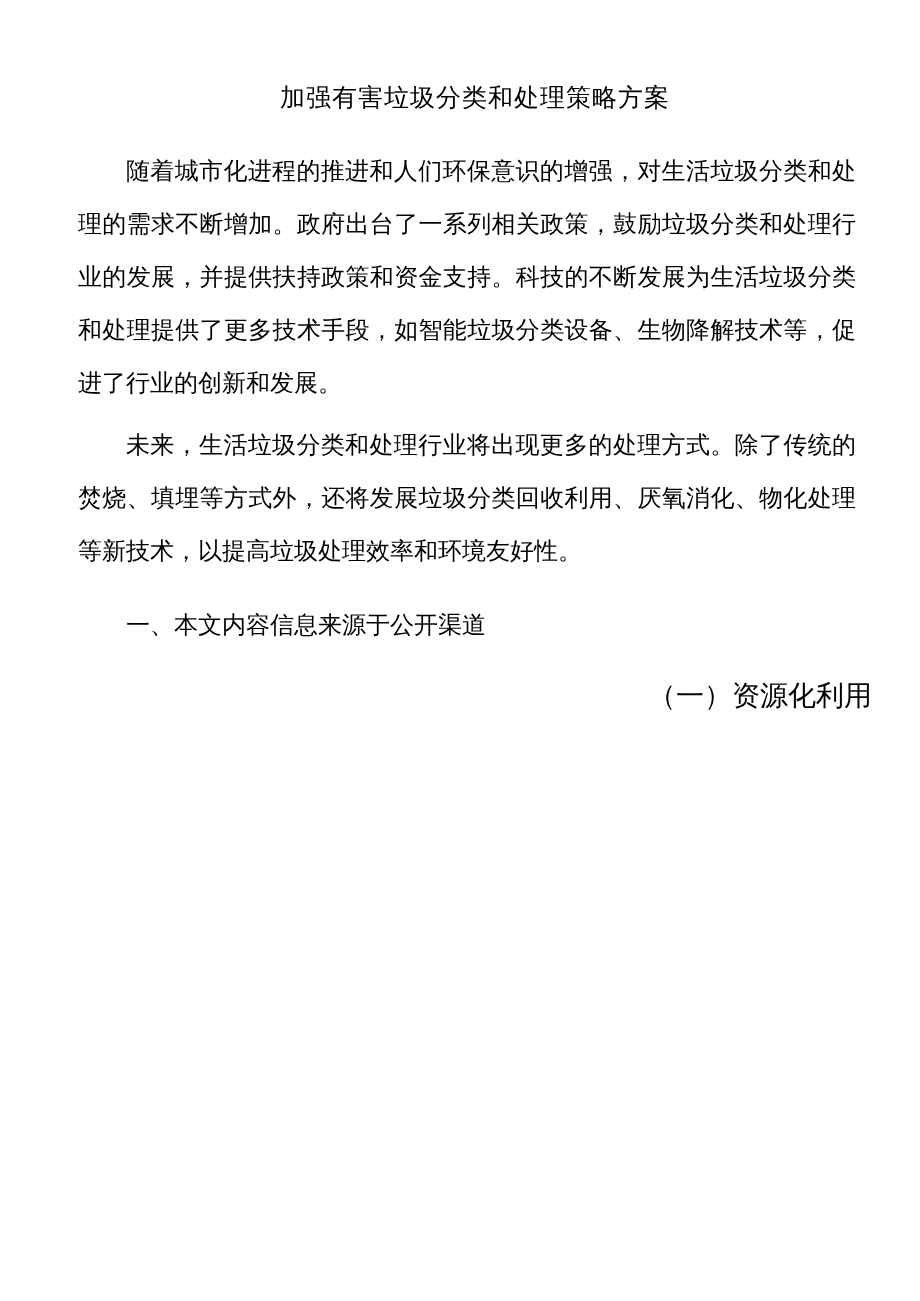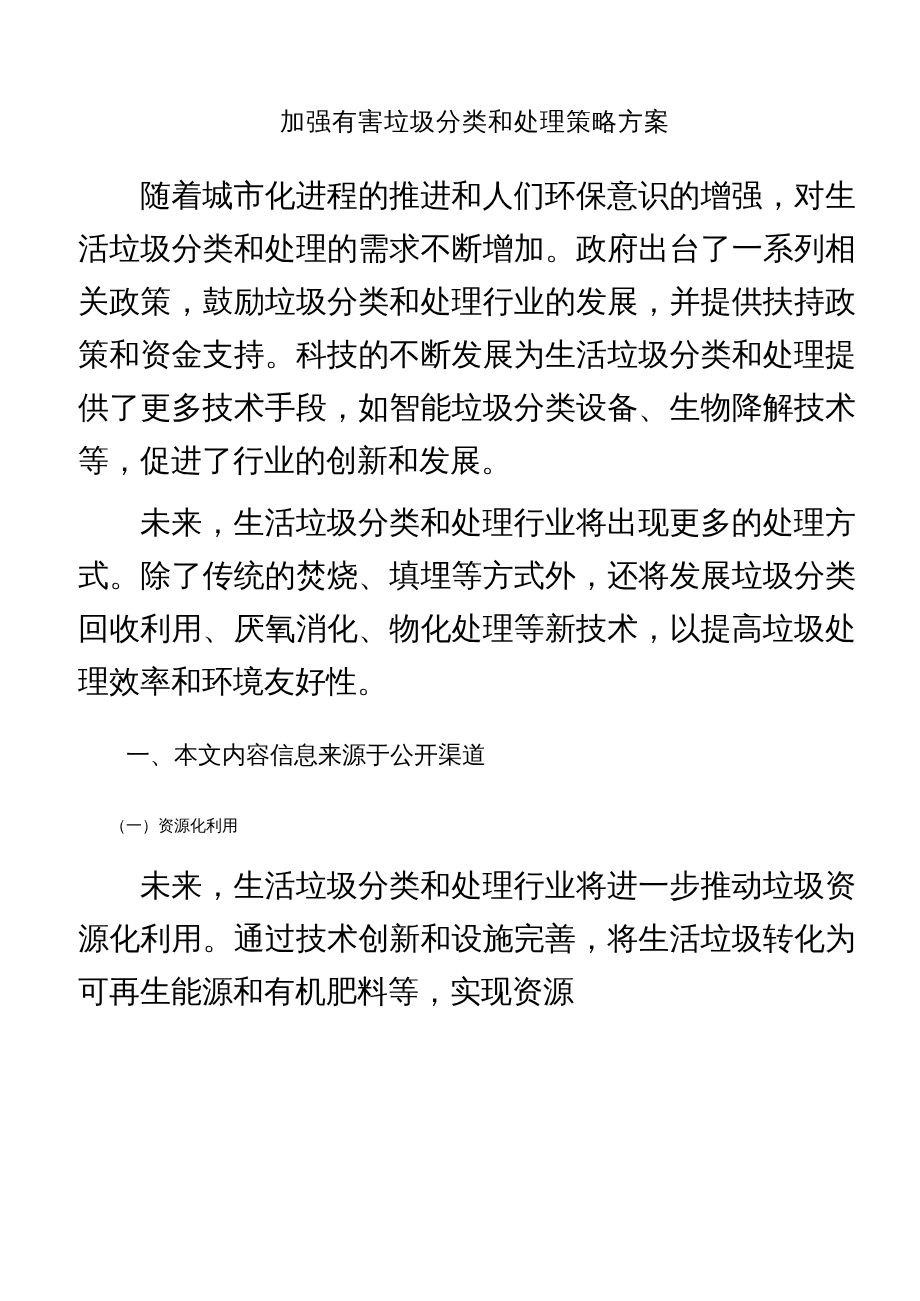--- a/index.html
+++ b/index.html
@@ -12,66 +12,66 @@
     width: 920px;
     height: 1301px;
     background: #ffffff;
     overflow: hidden;
     font-family: "Liberation Serif", "DejaVu Serif", serif;
     color: #000000;
   }
   .content {
     box-sizing: content-box;
     width: 794px;
-    padding: 105px 48px 0 78px;
+    padding: 81px 48px 0 78px;
   }
   .doc-title {
     font-size: 25px;
     line-height: 34px;
     letter-spacing: 1px;
     text-align: center;
     font-weight: normal;
     margin: 0 0 30px 0;
   }
   .para {
-    font-size: 31px;
+    font-size: 24px;
     line-height: 53px;
     text-align: justify;
     text-indent: 2em;
     margin: 0 16px 9px 0;
   }
   .heading-l1 {
     font-size: 24px;
     line-height: 53px;
     font-weight: normal;
     text-indent: 2em;
     margin: 21px 0 17px 0;
   }
   .heading-l2 {
-    font-size: 16px;
+    font-size: 28px;
     line-height: 53px;
     font-weight: normal;
     text-indent: 2em;
     margin: 0 0 7px 0;
+    text-align: right;
   }
 </style>
 </head>
 <body>
 
 <div class="page">
   <div class="content">
 
     <h1 class="doc-title">加强有害垃圾分类和处理策略方案</h1>
 
     <p class="para">随着城市化进程的推进和人们环保意识的增强，对生活垃圾分类和处理的需求不断增加。政府出台了一系列相关政策，鼓励垃圾分类和处理行业的发展，并提供扶持政策和资金支持。科技的不断发展为生活垃圾分类和处理提供了更多技术手段，如智能垃圾分类设备、生物降解技术等，促进了行业的创新和发展。</p>
 
     <p class="para">未来，生活垃圾分类和处理行业将出现更多的处理方式。除了传统的焚烧、填埋等方式外，还将发展垃圾分类回收利用、厌氧消化、物化处理等新技术，以提高垃圾处理效率和环境友好性。</p>
 
 
 
     <h2 class="heading-l1">一、本文内容信息来源于公开渠道</h2>
 
     <h3 class="heading-l2">（一）资源化利用</h3>
 
-    <p class="para">未来，生活垃圾分类和处理行业将进一步推动垃圾资源化利用。通过技术创新和设施完善，将生活垃圾转化为可再生能源和有机肥料等，实现资源</p>
 
   </div>
 </div>
 
 </body></html>

